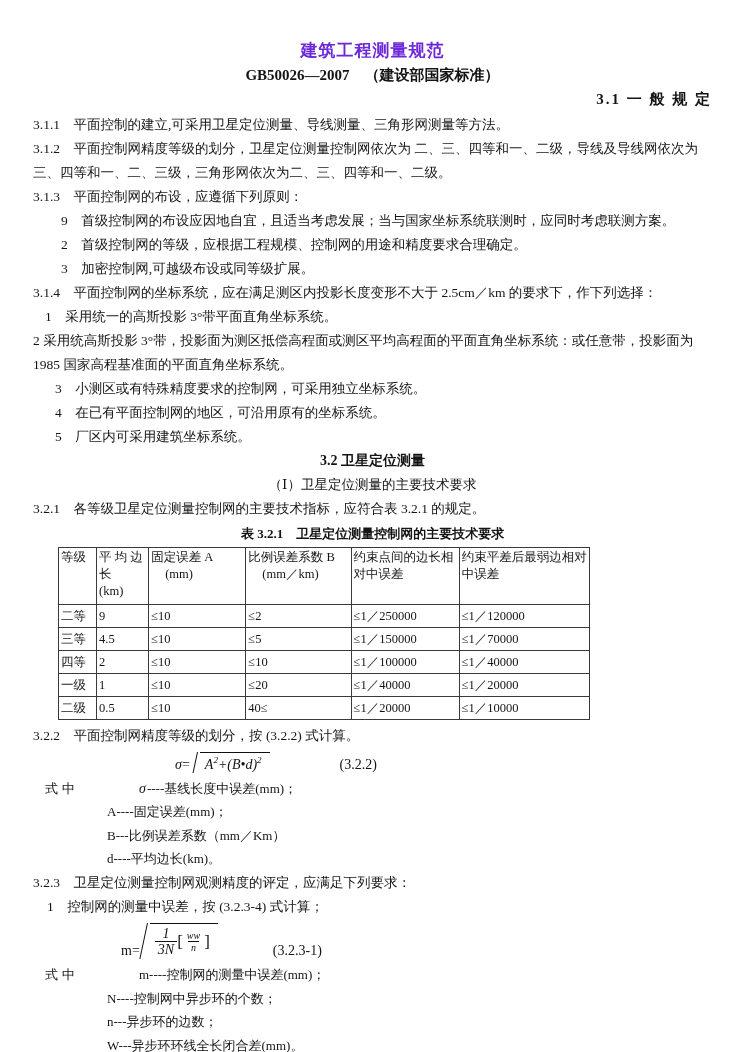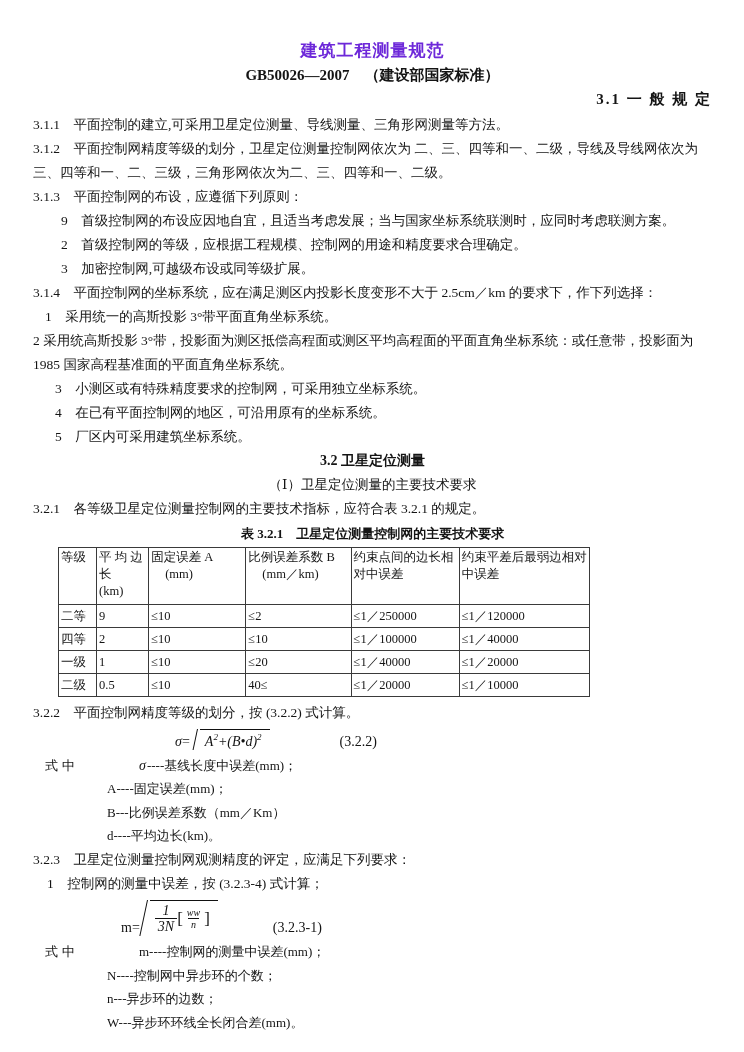--- a/index.html
+++ b/index.html
@@ -146,20 +146,28 @@
     <tbody>
       <tr>
         <td>二等</td>
         <td>9</td>
         <td class="pl">≤10</td>
         <td class="c">≤2</td>
         <td class="pl">≤1／250000</td>
         <td class="pl">≤1／120000</td>
       </tr>
       <tr>
+        <td>三等</td>
+        <td>4.5</td>
+        <td class="pl">≤10</td>
+        <td class="c">≤5</td>
+        <td class="pl">≤1／150000</td>
+        <td class="pl">≤1／70000</td>
+      </tr>
+      <tr>
         <td>四等</td>
         <td>2</td>
         <td class="pl">≤10</td>
         <td class="c">≤10</td>
         <td class="pl">≤1／100000</td>
         <td class="pl">≤1／40000</td>
       </tr>
       <tr>
         <td>一级</td>
         <td>1</td>

